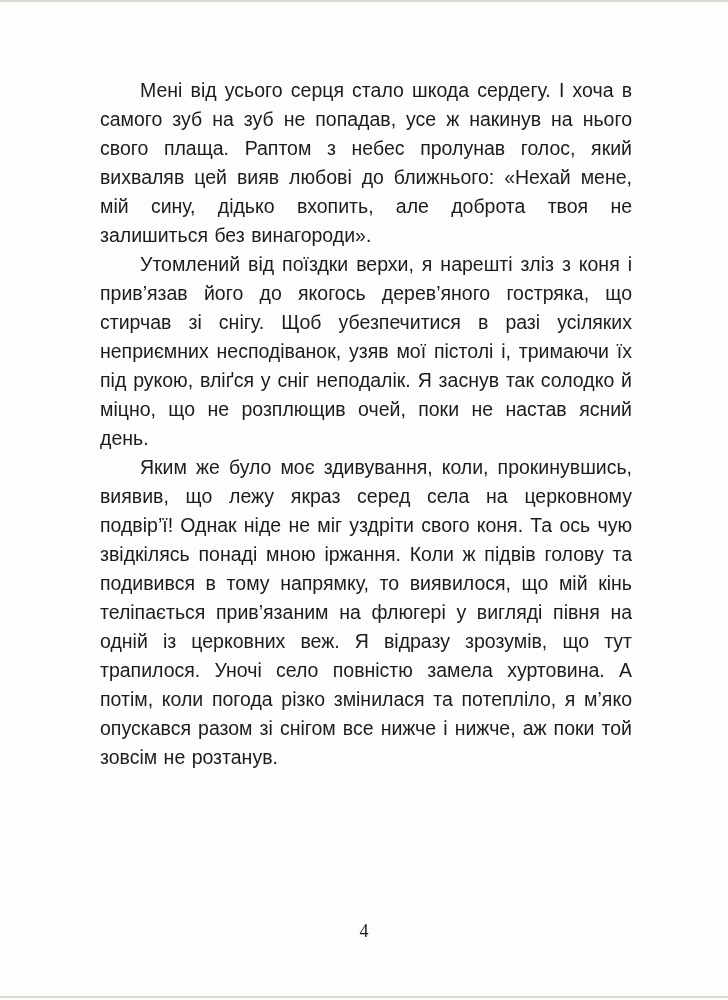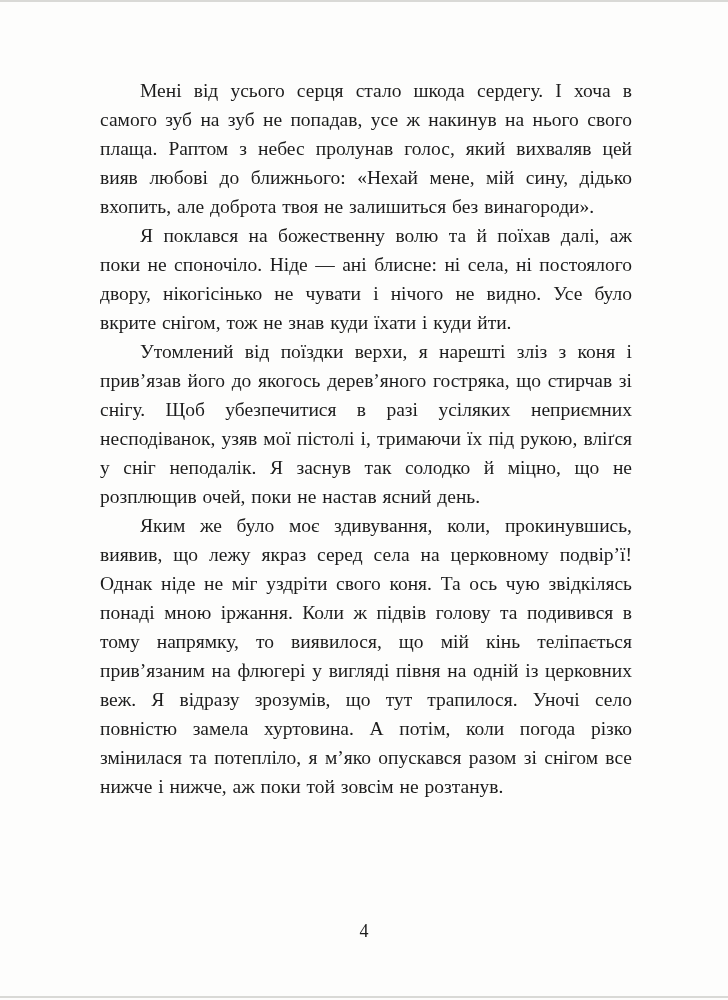--- a/index.html
+++ b/index.html
@@ -23,21 +23,21 @@
     height: 2px;
     background: #d9d9d6;
   }
   .scan-edge-top { top: 0; }
   .scan-edge-bottom { bottom: 2px; }
   .text-block {
     position: absolute;
     top: 76px;
     left: 100px;
     width: 532px;
-    font-family: Liberation Serif, serif;
+    font-family: Liberation Sans, sans-serif;
     font-size: 19.5px;
     line-height: 29px;
     color: #1c1c1c;
     text-align: justify;
     hyphens: auto;
     -webkit-hyphens: auto;
   }
   .text-block p {
     margin: 0;
     padding: 0;
@@ -56,21 +56,20 @@
   }
 </style>
 </head>
 <body>
 
 <div class="page" lang="uk">
   <div class="scan-edge-top"></div>
 
   <div class="text-block">
     <p>Мені від усього серця стало шкода сердегу. І хоча в самого зуб на зуб не попадав, усе ж накинув на нього свого плаща. Раптом з небес пролунав голос, який вихваляв цей вияв любові до ближнього: «Нехай мене, мій сину, дідько вхопить, але доброта твоя не залишиться без винагороди».</p>
-    <p>Я поклався на божественну волю та й поїхав далі, аж поки не споночіло. Ніде — ані блисне: ні села, ні постоялого двору, нікогісінько не чувати і нічого не видно. Усе було вкрите снігом, тож не знав куди їхати і куди йти.</p>
     <p>Утомлений від поїздки верхи, я нарешті зліз з коня і прив’язав його до якогось дерев’яного гостряка, що стирчав зі снігу. Щоб убезпечитися в разі усіляких неприємних несподіванок, узяв мої пістолі і, тримаючи їх під рукою, вліґся у сніг неподалік. Я заснув так солодко й міцно, що не розплющив очей, поки не настав ясний день.</p>
     <p>Яким же було моє здивування, коли, прокинувшись, виявив, що лежу якраз серед села на церковному подвір’ї! Однак ніде не міг уздріти свого коня. Та ось чую звідкілясь понаді мною іржання. Коли ж підвів голову та подивився в тому напрямку, то виявилося, що мій кінь теліпається прив’язаним на флюгері у вигляді півня на одній із церковних веж. Я відразу зрозумів, що тут трапилося. Уночі село повністю замела хуртовина. А потім, коли погода різко змінилася та потепліло, я м’яко опускався разом зі снігом все нижче і нижче, аж поки той зовсім не розтанув.</p>
   </div>
 
   <div class="page-number">4</div>
 
   <div class="scan-edge-bottom"></div>
 </div>
 
 </body></html>

